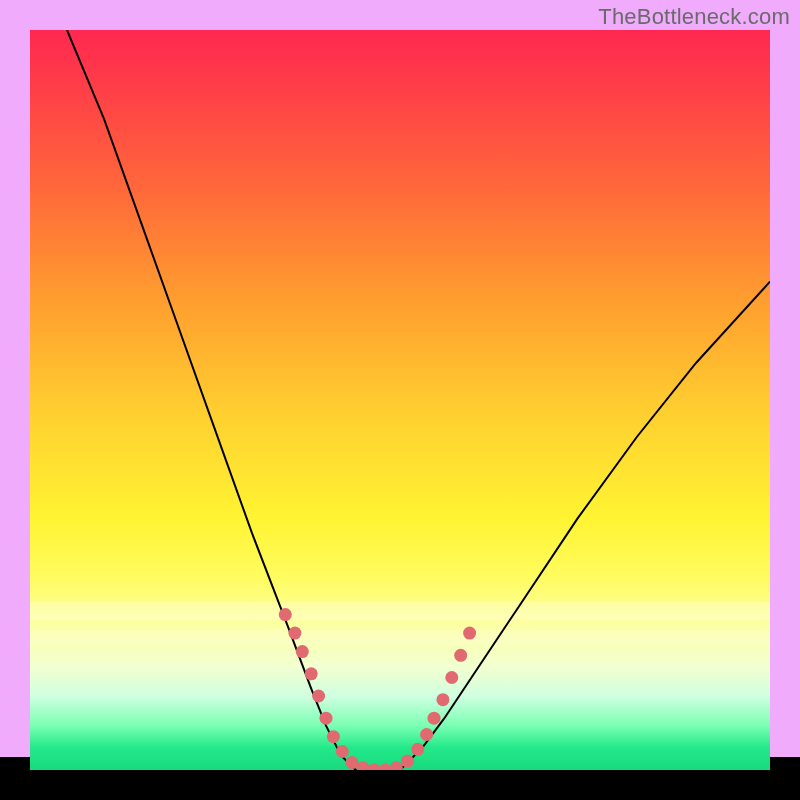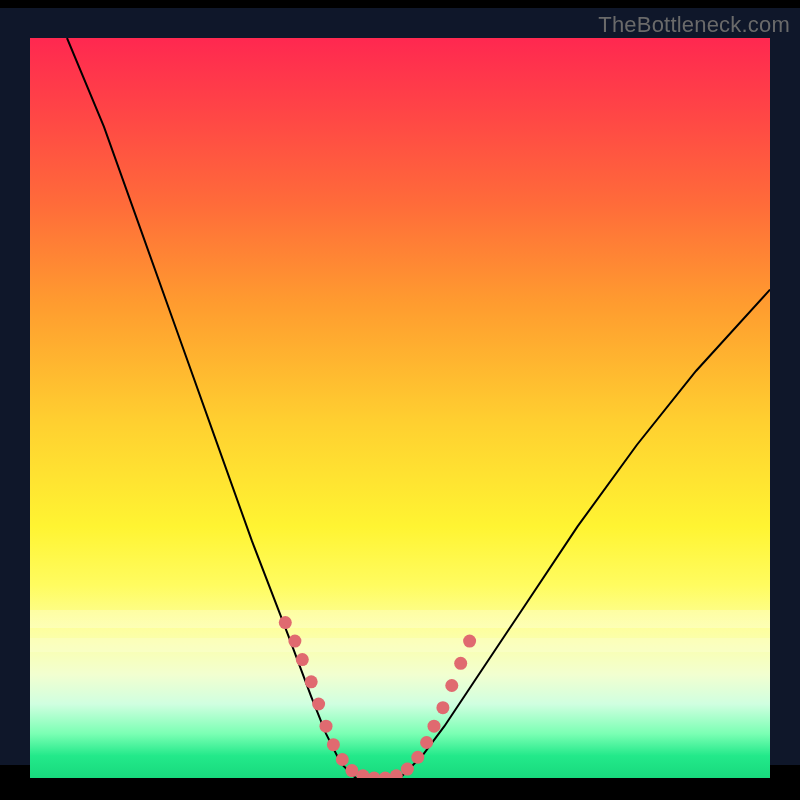--- a/index.html
+++ b/index.html
@@ -8,22 +8,21 @@
     width: 800px;
     height: 800px;
     overflow: hidden;
     background: #000;
     font-family: Arial, Helvetica, sans-serif;
   }
   .frame {
     position: relative;
     width: 800px;
     height: 757px;
-    background: #0f172a;
-    margin-top: 8px;
+    background: #f0abfc;
   }
   .watermark {
     position: absolute;
     top: 4px;
     right: 10px;
     color: #6a6a6a;
     font-size: 22px;
     letter-spacing: 0.2px;
     font-weight: 400;
     z-index: 20;

